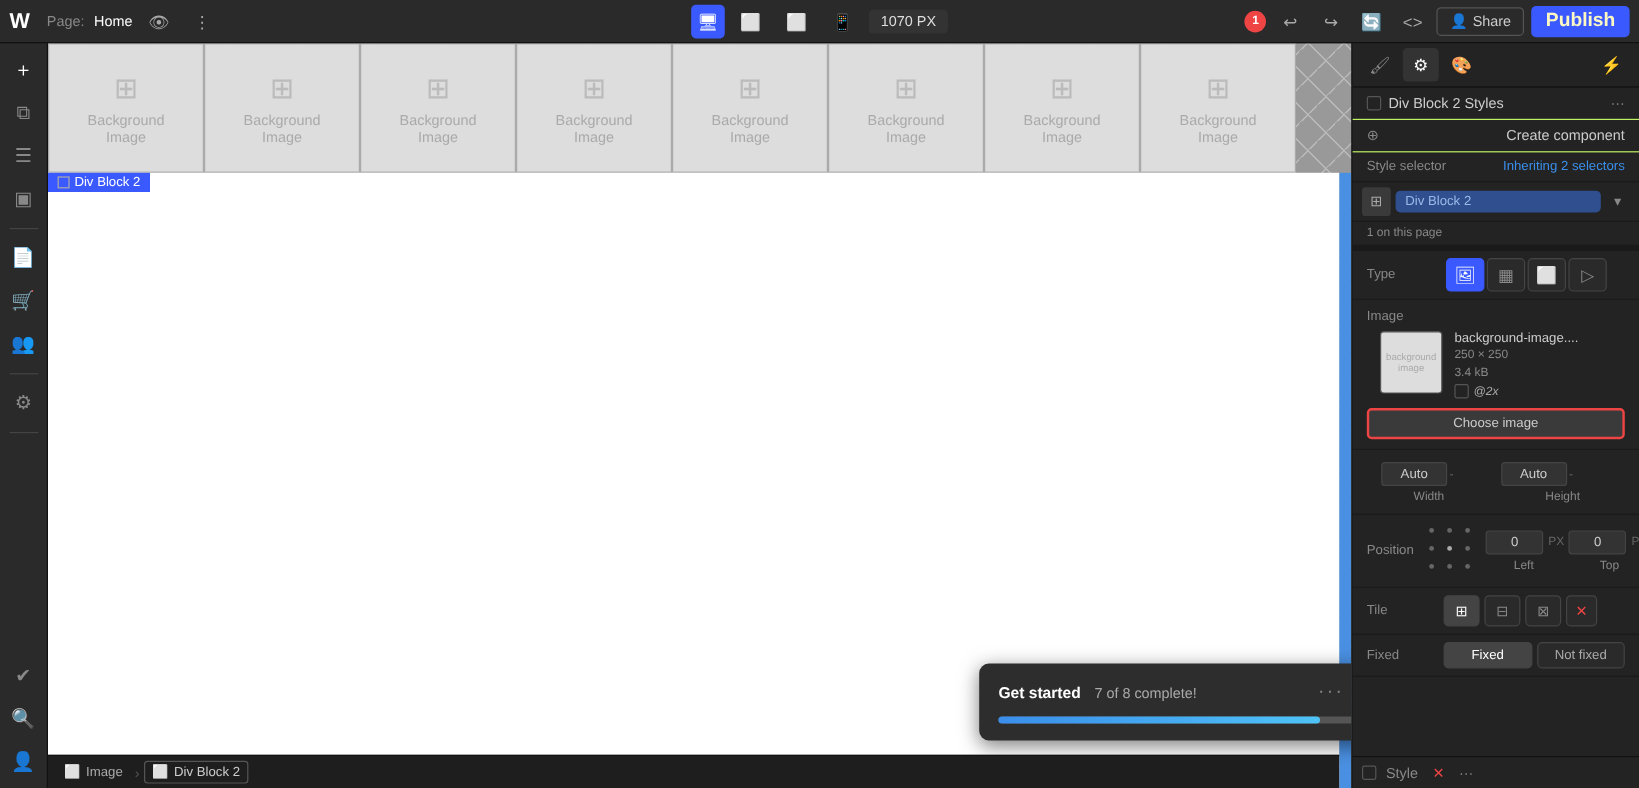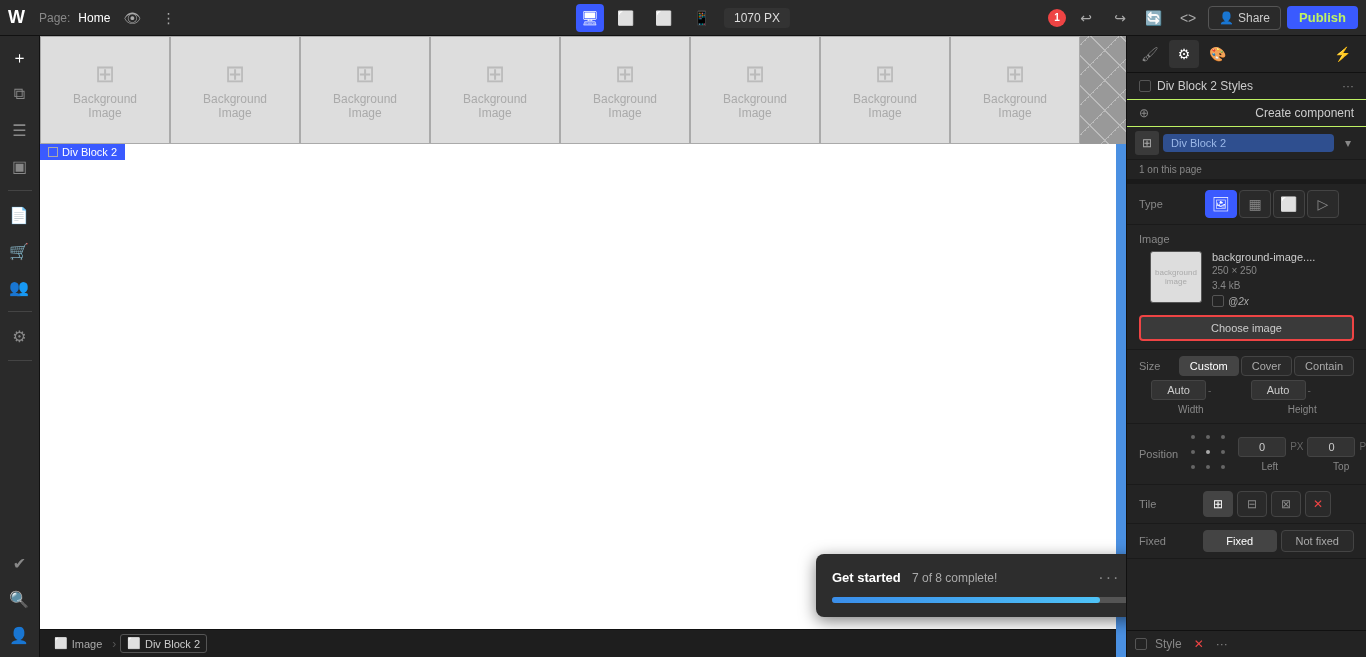--- a/index.html
+++ b/index.html
@@ -29,21 +29,21 @@
     .top-icon-btn.active { background: #3a5aff; color: #fff; }
     .device-btn {
       width: 32px; height: 28px; display: flex; align-items: center; justify-content: center;
       border-radius: 4px; cursor: pointer; color: #aaa; font-size: 14px;
     }
     .px-display {
       background: #333; border-radius: 4px; padding: 3px 10px; color: #ddd; font-size: 12px; font-weight: 500;
     }
     .badge-red { background: #e44; color: #fff; border-radius: 50%; width: 18px; height: 18px; display: flex; align-items: center; justify-content: center; font-size: 10px; font-weight: bold; }
     .btn-share { background: transparent; border: 1px solid #555; border-radius: 4px; color: #ccc; padding: 4px 10px; cursor: pointer; font-size: 12px; display: flex; align-items: center; gap: 4px; }
-    .btn-publish { background: #3a5aff; border: none; border-radius: 4px; color: #bef264; padding: 4px 12px; cursor: pointer; font-size: 13px; font-weight: 600; }
+    .btn-publish { background: #3a5aff; border: none; border-radius: 4px; color: #fef9c3; padding: 4px 12px; cursor: pointer; font-size: 16px; font-weight: 600; }
 
     
     .main-layout { display: flex; height: calc(657px - 36px); }
 
     
     .left-sidebar {
       width: 40px; background: #2a2a2a; border-right: 1px solid #111;
       display: flex; flex-direction: column; align-items: center; padding: 6px 0; gap: 4px;
     }
     .sidebar-icon {
@@ -403,20 +403,24 @@
       <span class="checkbox-sq"></span>
       <span>Div Block 2 Styles</span>
       <span style="margin-left:auto;color:#888;">···</span>
     </div>
 
     <div class="panel-row">
       <span style="color:#888;font-size:12px;">⊕</span>
       <span>Create component</span>
     </div>
 
+    <div class="style-selector-row">
+      <span class="style-selector-label">Style selector</span>
+      <span class="inherit-label">Inheriting 2 selectors</span>
+    </div>
 
     <div class="selector-row">
       <div class="selector-icon-btn">⊞</div>
       <div class="selector-tag">Div Block 2</div>
       <div class="selector-dropdown">▾</div>
     </div>
 
     <div class="on-page-row">1 on this page</div>
 
     <div style="height:4px;background:#1a1a1a;"></div>
@@ -444,28 +448,20 @@
           <div class="image-retina">
             <span class="checkbox-sq"></span>
             <span>@2x</span>
           </div>
         </div>
       </div>
       <div class="choose-btn">Choose image</div>
     </div>
 
     <div class="size-section">
-      <div class="size-row">
-        <span class="size-label">Size</span>
-        <div class="size-btn-group">
-          <div class="size-btn active">Custom</div>
-          <div class="size-btn">Cover</div>
-          <div class="size-btn">Contain</div>
-        </div>
-      </div>
       <div class="dim-row">
         <div class="dim-input-wrap">
           <input class="dim-input" value="Auto" type="text" readonly="" style="">
           <span class="dim-unit">-</span>
         </div>
         <div class="dim-input-wrap">
           <input class="dim-input" value="Auto" type="text" readonly="" style="">
           <span class="dim-unit">-</span>
         </div>
       </div>

